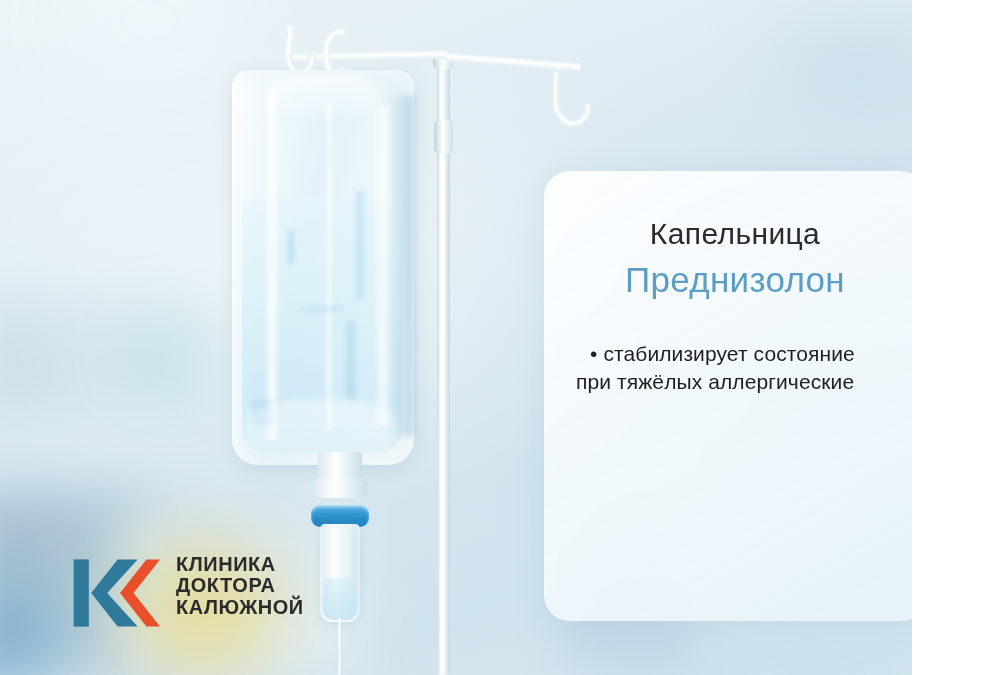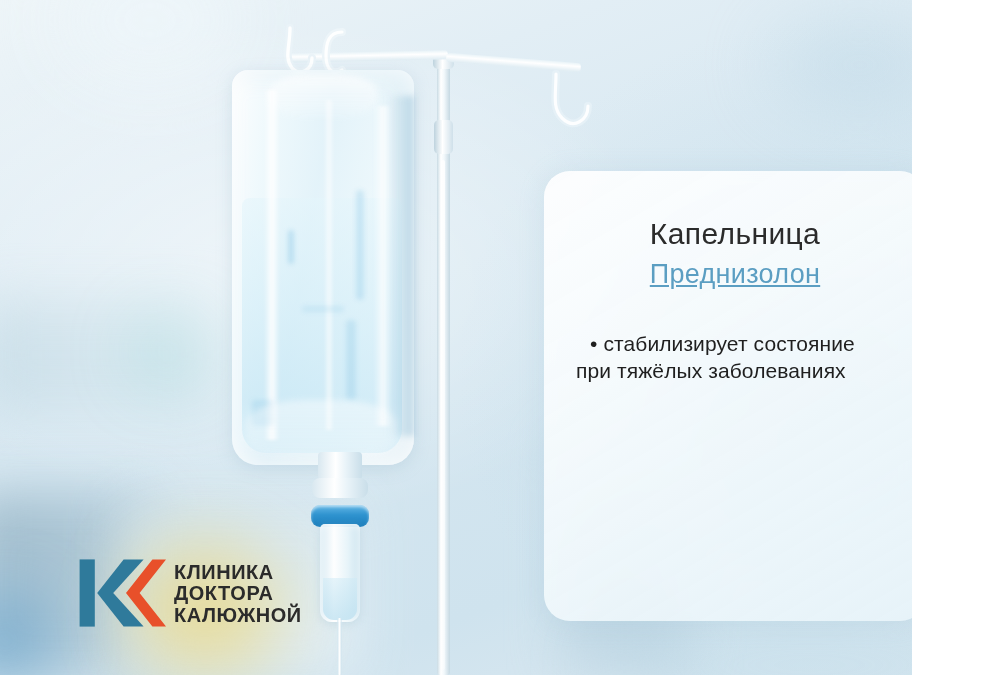--- a/index.html
+++ b/index.html
@@ -171,51 +171,49 @@
     text-align: center;
   }
   .title-main {
     font-size: 30px;
     color: #2b2b2b;
     letter-spacing: 0.4px;
     line-height: 1.25;
     font-weight: 400;
   }
   .title-sub {
-    font-size: 27px;
+    font-size: 35px;
     color: #5b9ec2;
     letter-spacing: 0.3px;
     line-height: 1.3;
     margin-top: 4px;
     font-weight: 400;
-    text-decoration: underline;
   }
   .bullets {
     margin-top: 38px;
     text-align: left;
     padding: 0 8px 0 6px;
   }
   .bullet {
     font-size: 21px;
     color: #1f1f1f;
     line-height: 1.32;
     letter-spacing: 0.1px;
     margin-bottom: 30px;
     font-weight: 400;
   }
   .bullet .b-dot { margin-left: 14px; }
 
   
   .logo {
     position: absolute;
-    left: 78px;
+    left: 72px;
     top: 553px;
     display: flex;
-    align-items: center;
-    gap: 8px;
+    gap: 16px;
   }
   .logo-mark { width: 88px; height: 80px; display: block; }
   .logo-text {
     display: flex;
     flex-direction: column;
     line-height: 1.02;
   }
   .logo-line {
     font-family: "Liberation Sans", sans-serif;
     font-weight: bold;
@@ -298,21 +296,21 @@
   <div class="pole" style="left:441px; top:160px; width:4px; height:510px; background:linear-gradient(180deg,rgba(255,255,255,.95),rgba(255,255,255,.45)); opacity:.85;"></div>
 
   <div class="card">
     <div class="card-inner">
       <div class="title-main">Капельница</div>
       <div class="title-sub">Преднизолон</div>
 
       <div class="bullets">
         <div class="bullet">
           <span class="b-dot">•</span>
-          <span>стабилизирует состояние при тяжёлых заболеваниях</span>
+          <span>стабилизирует состояние при тяжёлых аллергические</span>
         </div>
       </div>
     </div>
   </div>
 
   <div class="logo">
     <svg class="logo-mark" viewBox="0 0 110 100">
 
       <rect x="2" y="8" width="19" height="84" fill="#2f7a9b"></rect>
 

